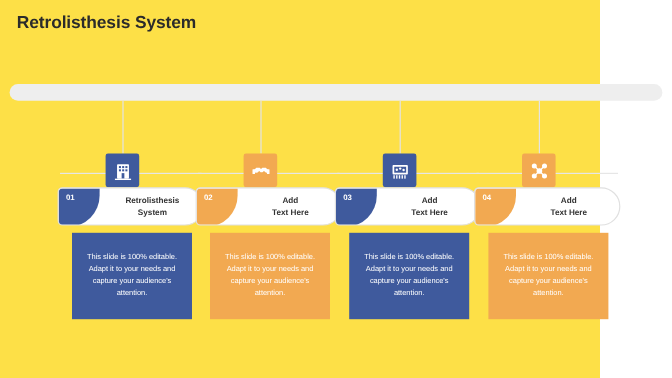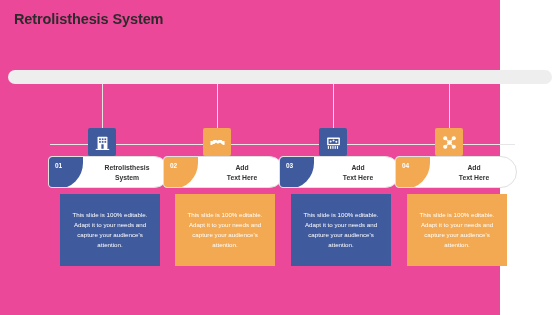--- a/index.html
+++ b/index.html
@@ -9,21 +9,21 @@
     height: 315px;
     background: #ffffff;
     font-family: "Liberation Sans", sans-serif;
     overflow: hidden;
   }
 
   #slide {
     position: relative;
     width: 500px;
     height: 315px;
-    background: #ec4899;
+    background: #fde047;
   }
 
   
   #page-title {
     position: absolute;
     left: 14px;
     top: 11px;
     font-size: 14.5px;
     font-weight: bold;
     color: #2b2b2b;

